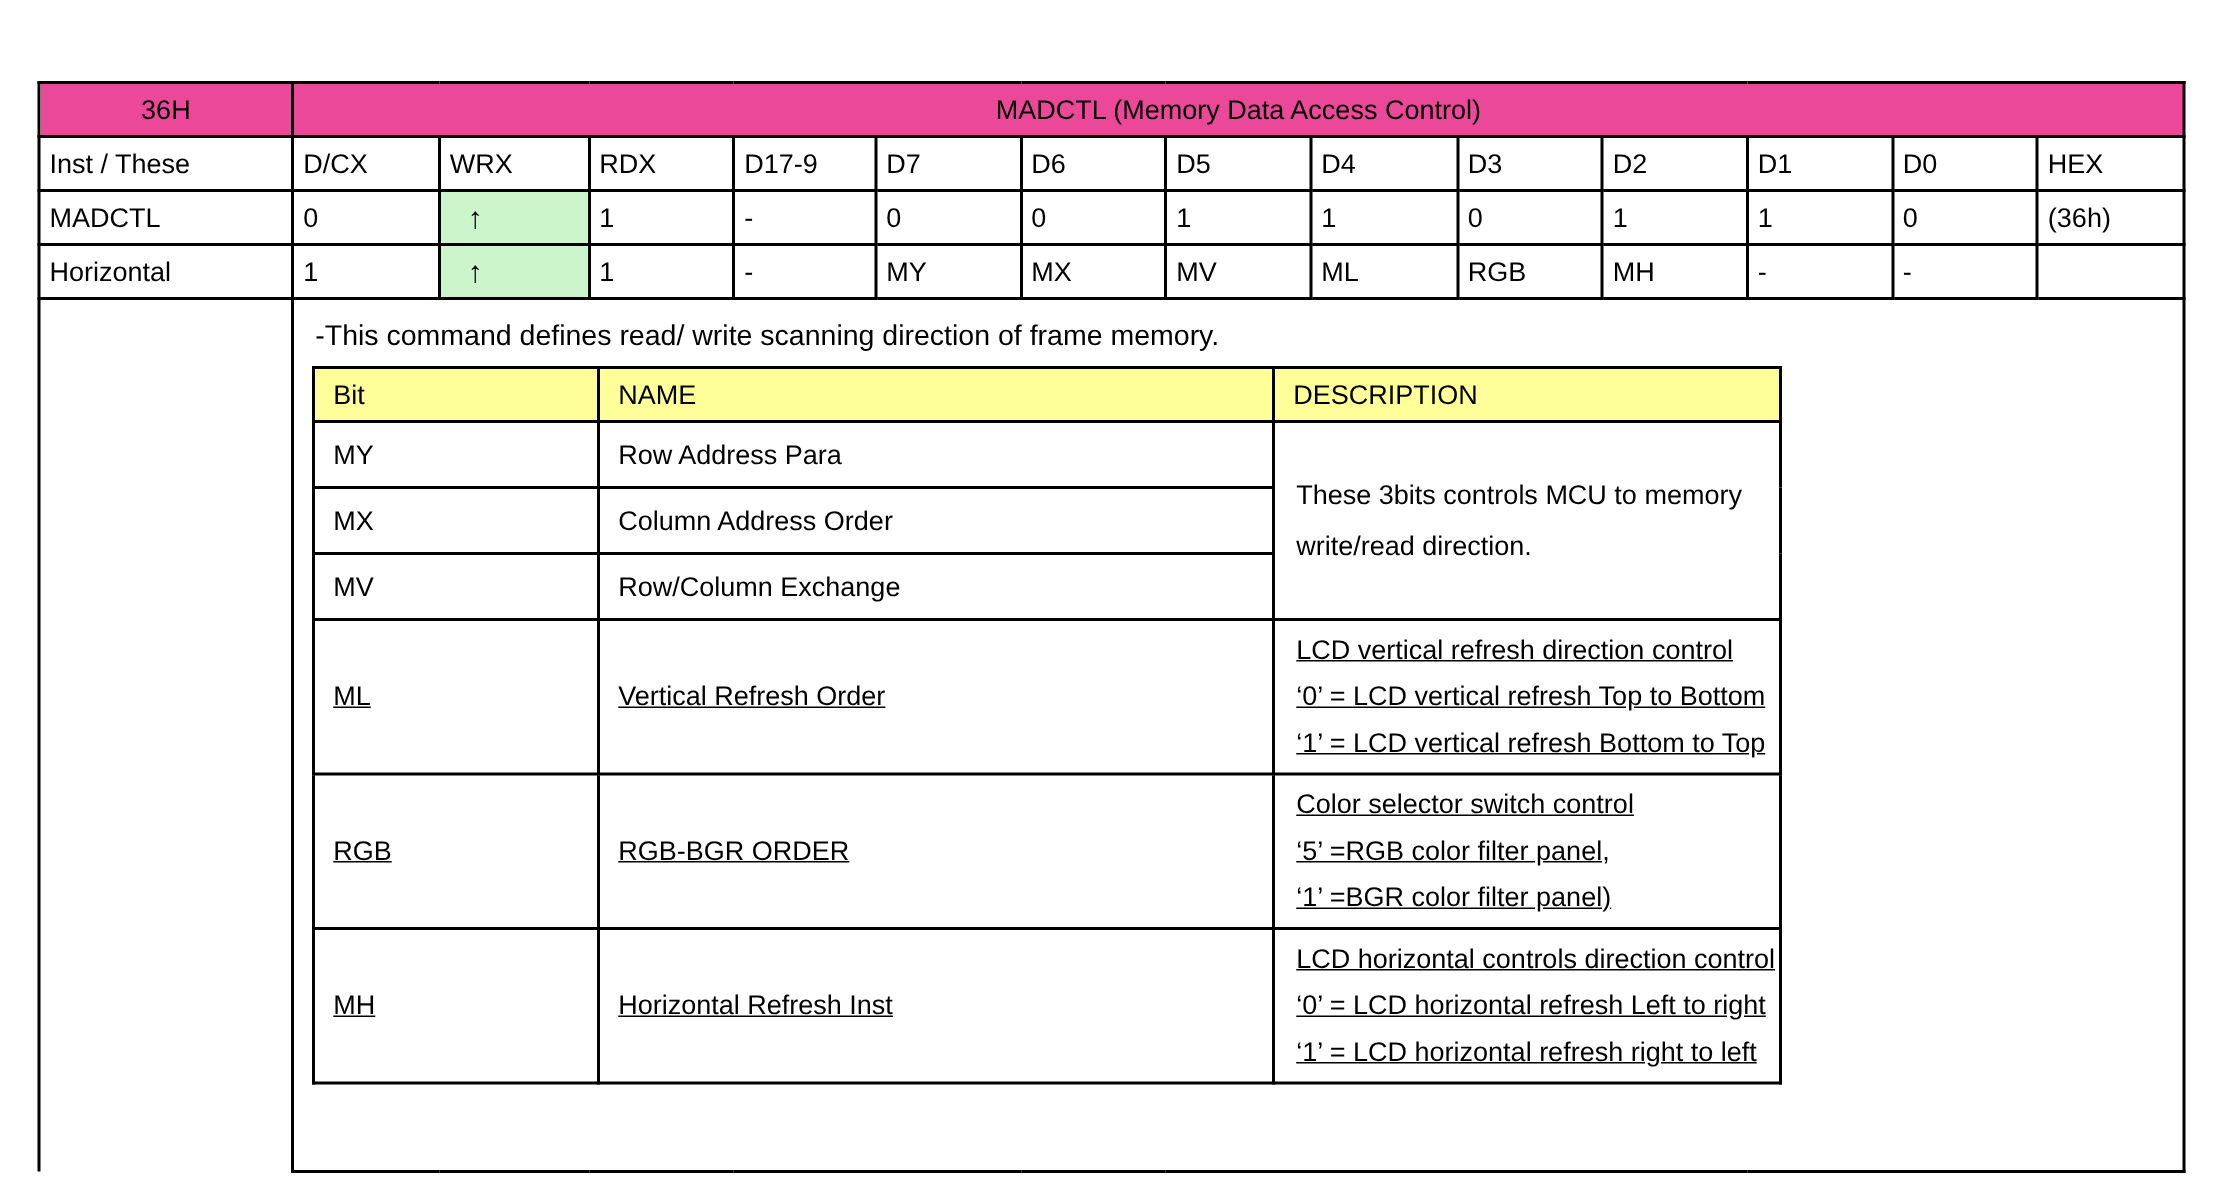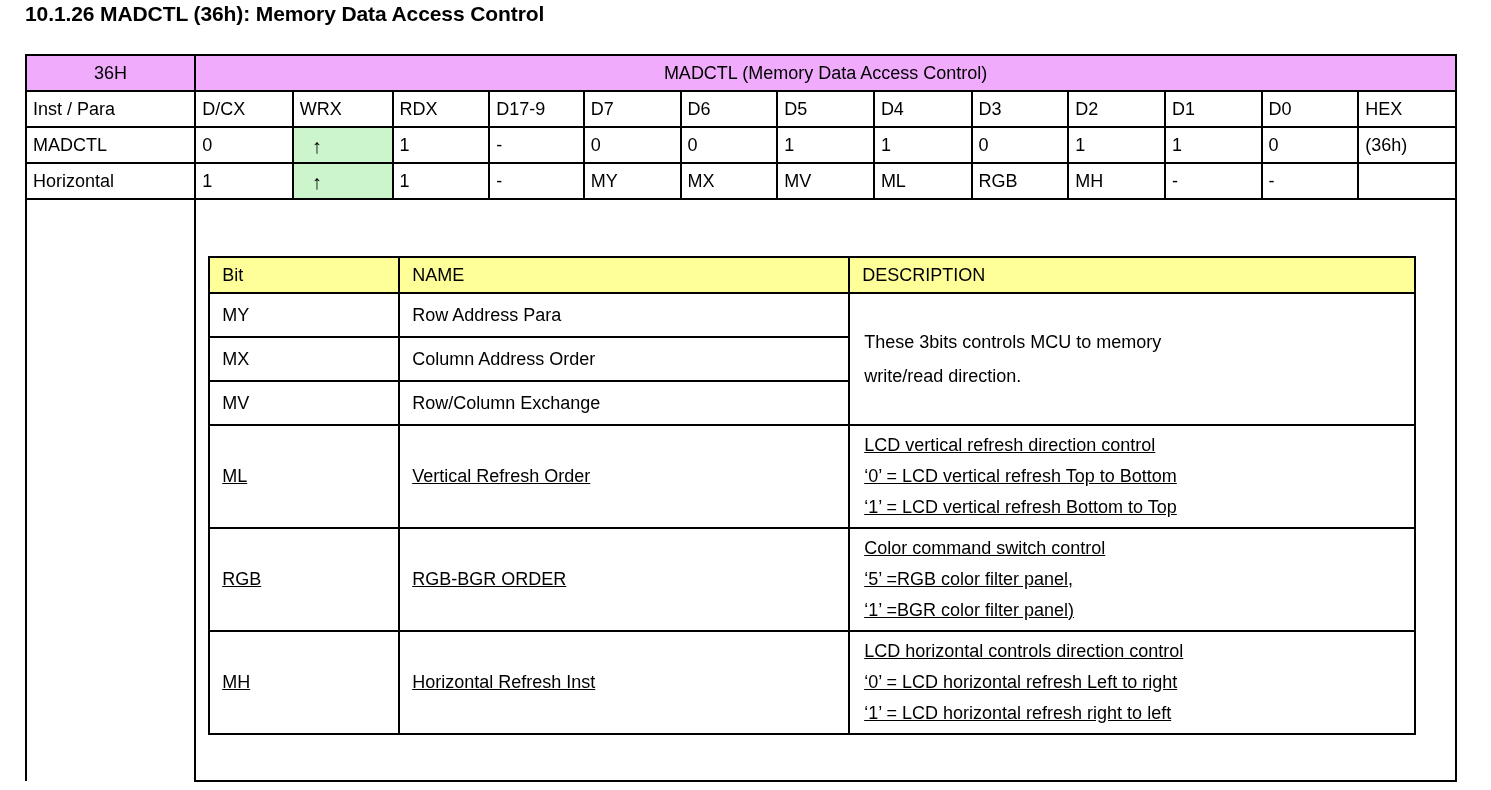--- a/index.html
+++ b/index.html
@@ -46,21 +46,21 @@
     border: 2px solid #000000;
     font-size: 18px;
     padding: 0 0 0 6px;
     height: 34px;
     vertical-align: middle;
     background: #ffffff;
     overflow: hidden;
     white-space: nowrap;
   }
   .reg-table td.gray {
-    background: #f0abfc;
+    background: #ec4899;
     text-align: center;
     padding-left: 0;
   }
   .reg-table td.green {
     background: #ccf5cc;
   }
   .reg-table td.arrow-cell {
     text-align: left;
     padding-left: 18px;
     font-size: 19px;
@@ -96,22 +96,22 @@
     left: 14px;
     top: 14px;
     font-size: 19px;
     white-space: nowrap;
   }
 
   
   .bit-table {
     position: absolute;
     left: 12px;
-    top: 56px;
-    width: 1208px;
+    top: 44px;
+    width: 980px;
     border-collapse: collapse;
     table-layout: fixed;
   }
   .bit-table td, .bit-table th {
     border: 2px solid #000000;
     font-size: 18px;
     font-weight: normal;
     text-align: left;
     padding: 4px 0 4px 12px;
     vertical-align: middle;
@@ -137,21 +137,20 @@
 
   .row-tall td { height: 70px; text-decoration: underline; }
 
   .desc-line { display: block; white-space: nowrap; }
 </style>
 </head>
 <body>
 
 <div class="page">
 
-  <div class="section-title">10.1.26 MADCTL (36h): Memory Data Access Control</div>
 
   <table class="reg-table">
     <colgroup>
       <col style="width:168px">
         <col style="width:97px">
         <col style="width:99px">
       <col style="width:96px">
         <col style="width:94px">
         <col style="width:96px">
       <col style="width:96px">
@@ -163,21 +162,21 @@
       <col style="width:96px">
         <col style="width:97px">
     </colgroup>
     <tbody>
       <tr>
         <td class="gray">36H</td>
         <td class="gray" colspan="13">MADCTL (Memory Data Access Control)</td>
       </tr>
 
       <tr>
-        <td>Inst / Para</td>
+        <td>Inst / These</td>
         <td>D/CX</td>
         <td>WRX</td>
         <td>RDX</td>
         <td>D17-9</td>
         <td>D7</td>
         <td>D6</td>
         <td>D5</td>
         <td>D4</td>
         <td>D3</td>
         <td>D2</td>
@@ -218,20 +217,21 @@
         <td>-</td>
         <td>-</td>
         <td></td>
       </tr>
 
       <tr>
         <td class="blank-left"></td>
         <td class="body-cell" colspan="13">
           <div class="body-inner">
 
+            <div class="lead-text">-This command defines read/ write scanning direction of frame memory.</div>
 
             <table class="bit-table">
               <colgroup>
                 <col class="col-bit">
                   <col class="col-name">
                   <col class="col-desc">
               </colgroup>
               <thead>
                 <tr>
                   <th>Bit</th>
@@ -264,21 +264,21 @@
                     <span class="desc-line">LCD vertical refresh direction control</span>
                     <span class="desc-line">‘0’ = LCD vertical refresh Top to Bottom</span>
                     <span class="desc-line">‘1’ = LCD vertical refresh Bottom to Top</span>
                   </td>
                 </tr>
 
                 <tr class="row-tall">
                   <td>RGB</td>
                   <td>RGB-BGR ORDER</td>
                   <td class="desc">
-                    <span class="desc-line">Color command switch control</span>
+                    <span class="desc-line">Color selector switch control</span>
                     <span class="desc-line">‘5’ =RGB color filter panel,</span>
                     <span class="desc-line">‘1’ =BGR color filter panel)</span>
                   </td>
                 </tr>
 
                 <tr class="row-tall">
                   <td>MH</td>
                   <td>Horizontal Refresh Inst</td>
                   <td class="desc">
                     <span class="desc-line">LCD horizontal controls direction control</span>

